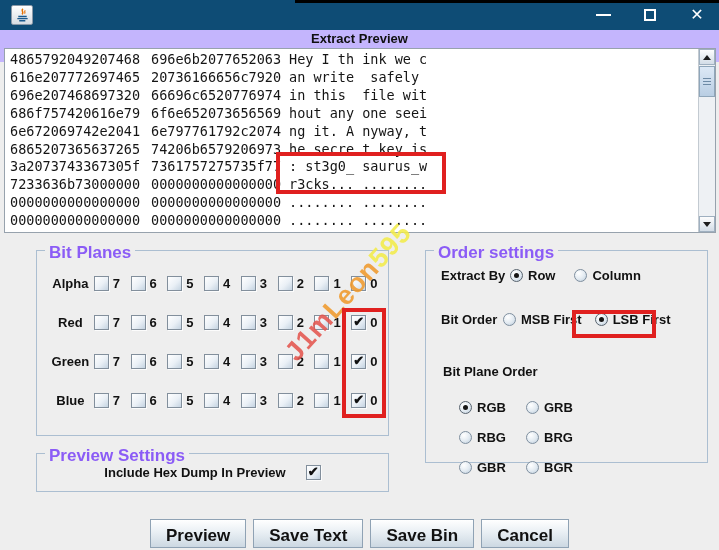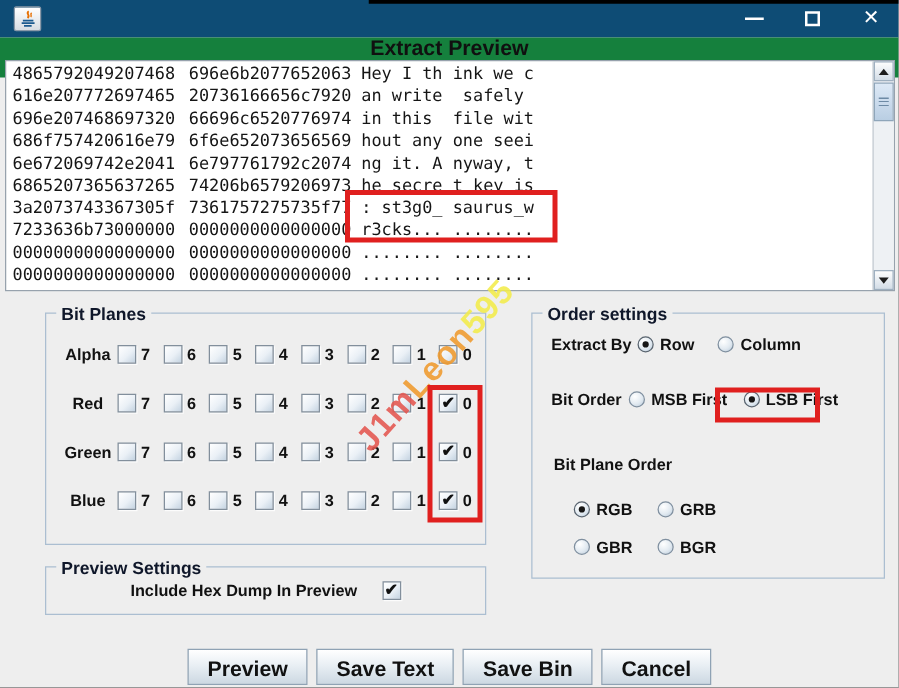--- a/index.html
+++ b/index.html
@@ -16,22 +16,22 @@
     background:linear-gradient(#ffffff,#d7dde3); border:1px solid #8a99a8; border-radius:2px;
     display:flex; align-items:center; justify-content:center;
   }
   .win-controls { position:absolute; right:14px; top:0; height:30px; display:flex; align-items:center; gap:31px; }
   .wc { display:flex; align-items:center; justify-content:center; width:16px; height:16px; cursor:default; }
   .min-glyph { width:15px; height:2px; background:#fff; }
   .max-glyph { width:12px; height:12px; border:2px solid #fff; }
   .close-glyph { color:#fff; font-size:16px; line-height:16px; }
   
   .dlg-header {
-    position:absolute; left:0; top:30px; width:719px; height:32px; background:#15803d;
-    text-align:center; font-weight:bold; font-size:17px; line-height:18px; color:#101010;
+    position:absolute; left:0; top:30px; width:719px; height:32px; background:#c4b5fd;
+    text-align:center; font-weight:bold; font-size:13px; line-height:18px; color:#101010;
   }
   
   .textwrap { position:absolute; left:4px; top:48px; width:712px; height:185px; background:#fff; border:1px solid #97a2ad; }
   .hexrows {
     position:absolute; left:0; top:0; right:17px; bottom:0; overflow:hidden;
     font-family:"DejaVu Sans Mono", monospace; font-size:13.5px; line-height:17.9px;
     color:#151515; padding:2px 12px 0 5px; white-space:pre;
   }
   .hex-row span { display:inline-block; }
   .hc1 { width:141px; }
@@ -40,21 +40,21 @@
   .scrollbar { position:absolute; right:0; top:0; width:17px; height:183px; background:#eef1f4; border-left:1px solid #c3cad1; }
   .sb-btn { position:absolute; left:0; width:16px; height:16px; background:linear-gradient(#fdfdfd,#d3dde7); border:1px solid #9fb0c0; display:flex; align-items:center; justify-content:center; }
   .sb-up { top:0; } .sb-down { bottom:0; }
   .tri-up { width:0; height:0; border-left:4px solid transparent; border-right:4px solid transparent; border-bottom:5px solid #1d1d1d; }
   .tri-down { width:0; height:0; border-left:4px solid transparent; border-right:4px solid transparent; border-top:5px solid #1d1d1d; }
   .sb-thumb { position:absolute; left:0; top:17px; width:16px; height:31px; background:linear-gradient(#dde9f6,#b9cee3); border:1px solid #8fa6ba; }
   .sb-thumb::after { content:""; position:absolute; left:3px; right:3px; top:11px; height:8px;
     background:repeating-linear-gradient(#6d8aa5 0 1px, transparent 1px 3px); }
   
   .group { position:absolute; border:1px solid #abbed1; }
-  .group-title { position:absolute; top:-8px; left:8px; background:#eeeeee; padding:0 4px; font-weight:bold; font-size:14px; color:#0f172a; white-space:nowrap; }
+  .group-title { position:absolute; top:-8px; left:8px; background:#eeeeee; padding:0 4px; font-weight:bold; font-size:17px; color:#8b5cf6; white-space:nowrap; }
   .bit-planes { left:36px; top:250px; width:353px; height:186px; }
   .order-settings { left:425px; top:250px; width:283px; height:213px; }
   .preview-settings { left:36px; top:453px; width:353px; height:39px; }
   
   .bp-rows { padding-top:13px; }
   .bp-row { display:flex; align-items:center; height:39px; padding-left:10px; }
   .bp-label { width:47px; text-align:center; font-weight:bold; font-size:13px; color:#111; }
   .bp-cell { width:37px; display:flex; align-items:center; }
   .bp-digit { font-weight:bold; font-size:13px; color:#111; margin-left:4px; }
   
@@ -319,20 +319,30 @@
             <span class="rad-label">RGB</span>
           </span>
           <span class="bpo-cell">
             <span class="jrad"></span>
             <span class="rad-label">GRB</span>
           </span>
         </div>
         <div class="bpo-row">
           <span class="bpo-cell">
             <span class="jrad"></span>
+            <span class="rad-label">RBG</span>
+          </span>
+          <span class="bpo-cell">
+            <span class="jrad"></span>
+            <span class="rad-label">BRG</span>
+          </span>
+        </div>
+        <div class="bpo-row">
+          <span class="bpo-cell">
+            <span class="jrad"></span>
             <span class="rad-label">GBR</span>
           </span>
           <span class="bpo-cell">
             <span class="jrad"></span>
             <span class="rad-label">BGR</span>
           </span>
         </div>
       </div>
   </div>
 

